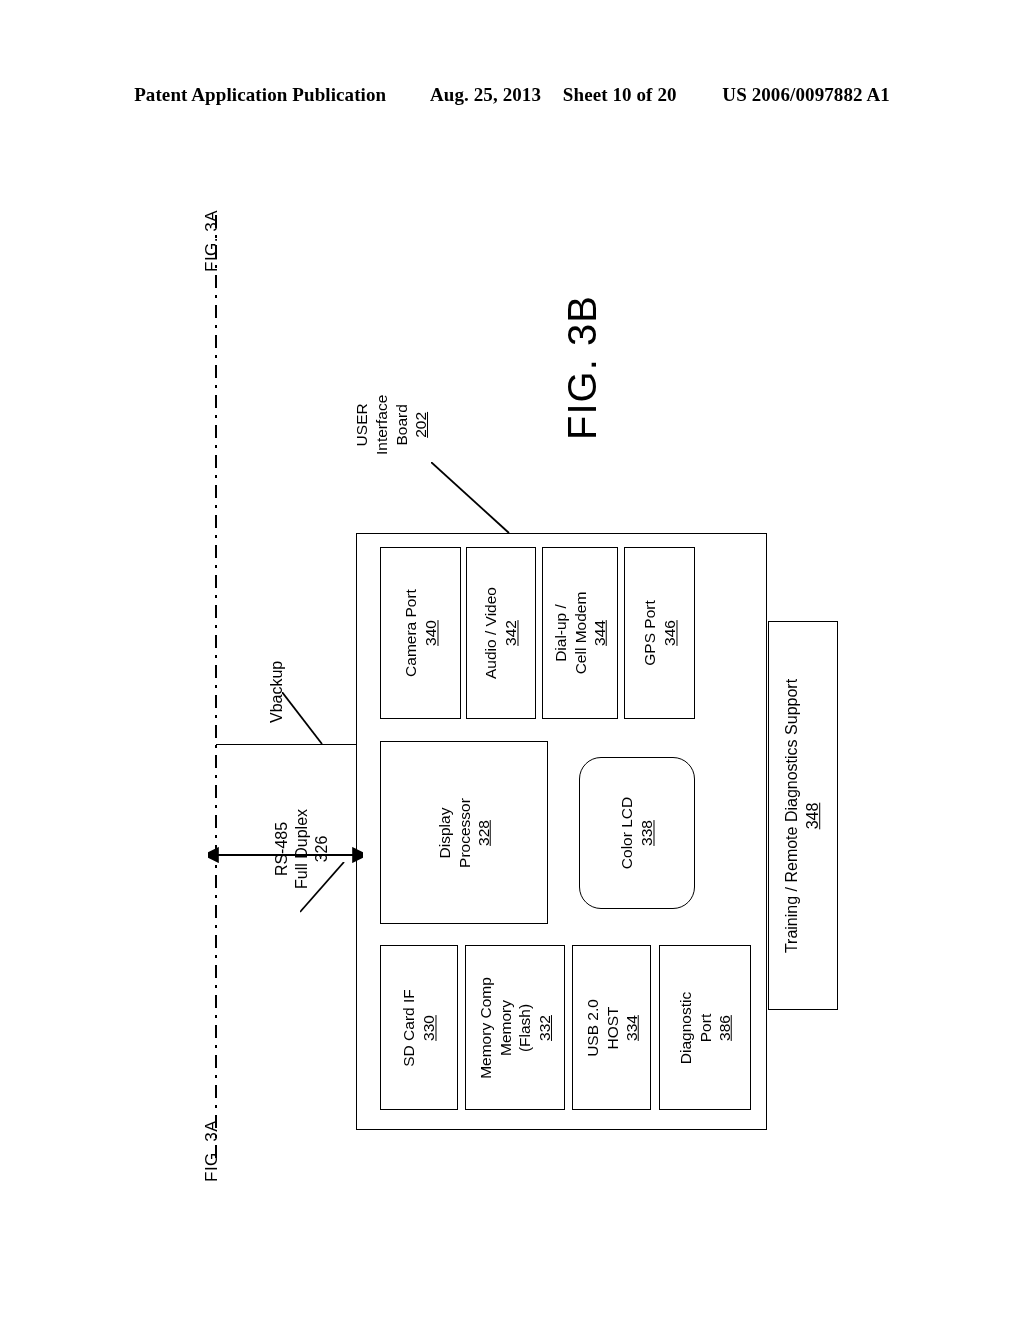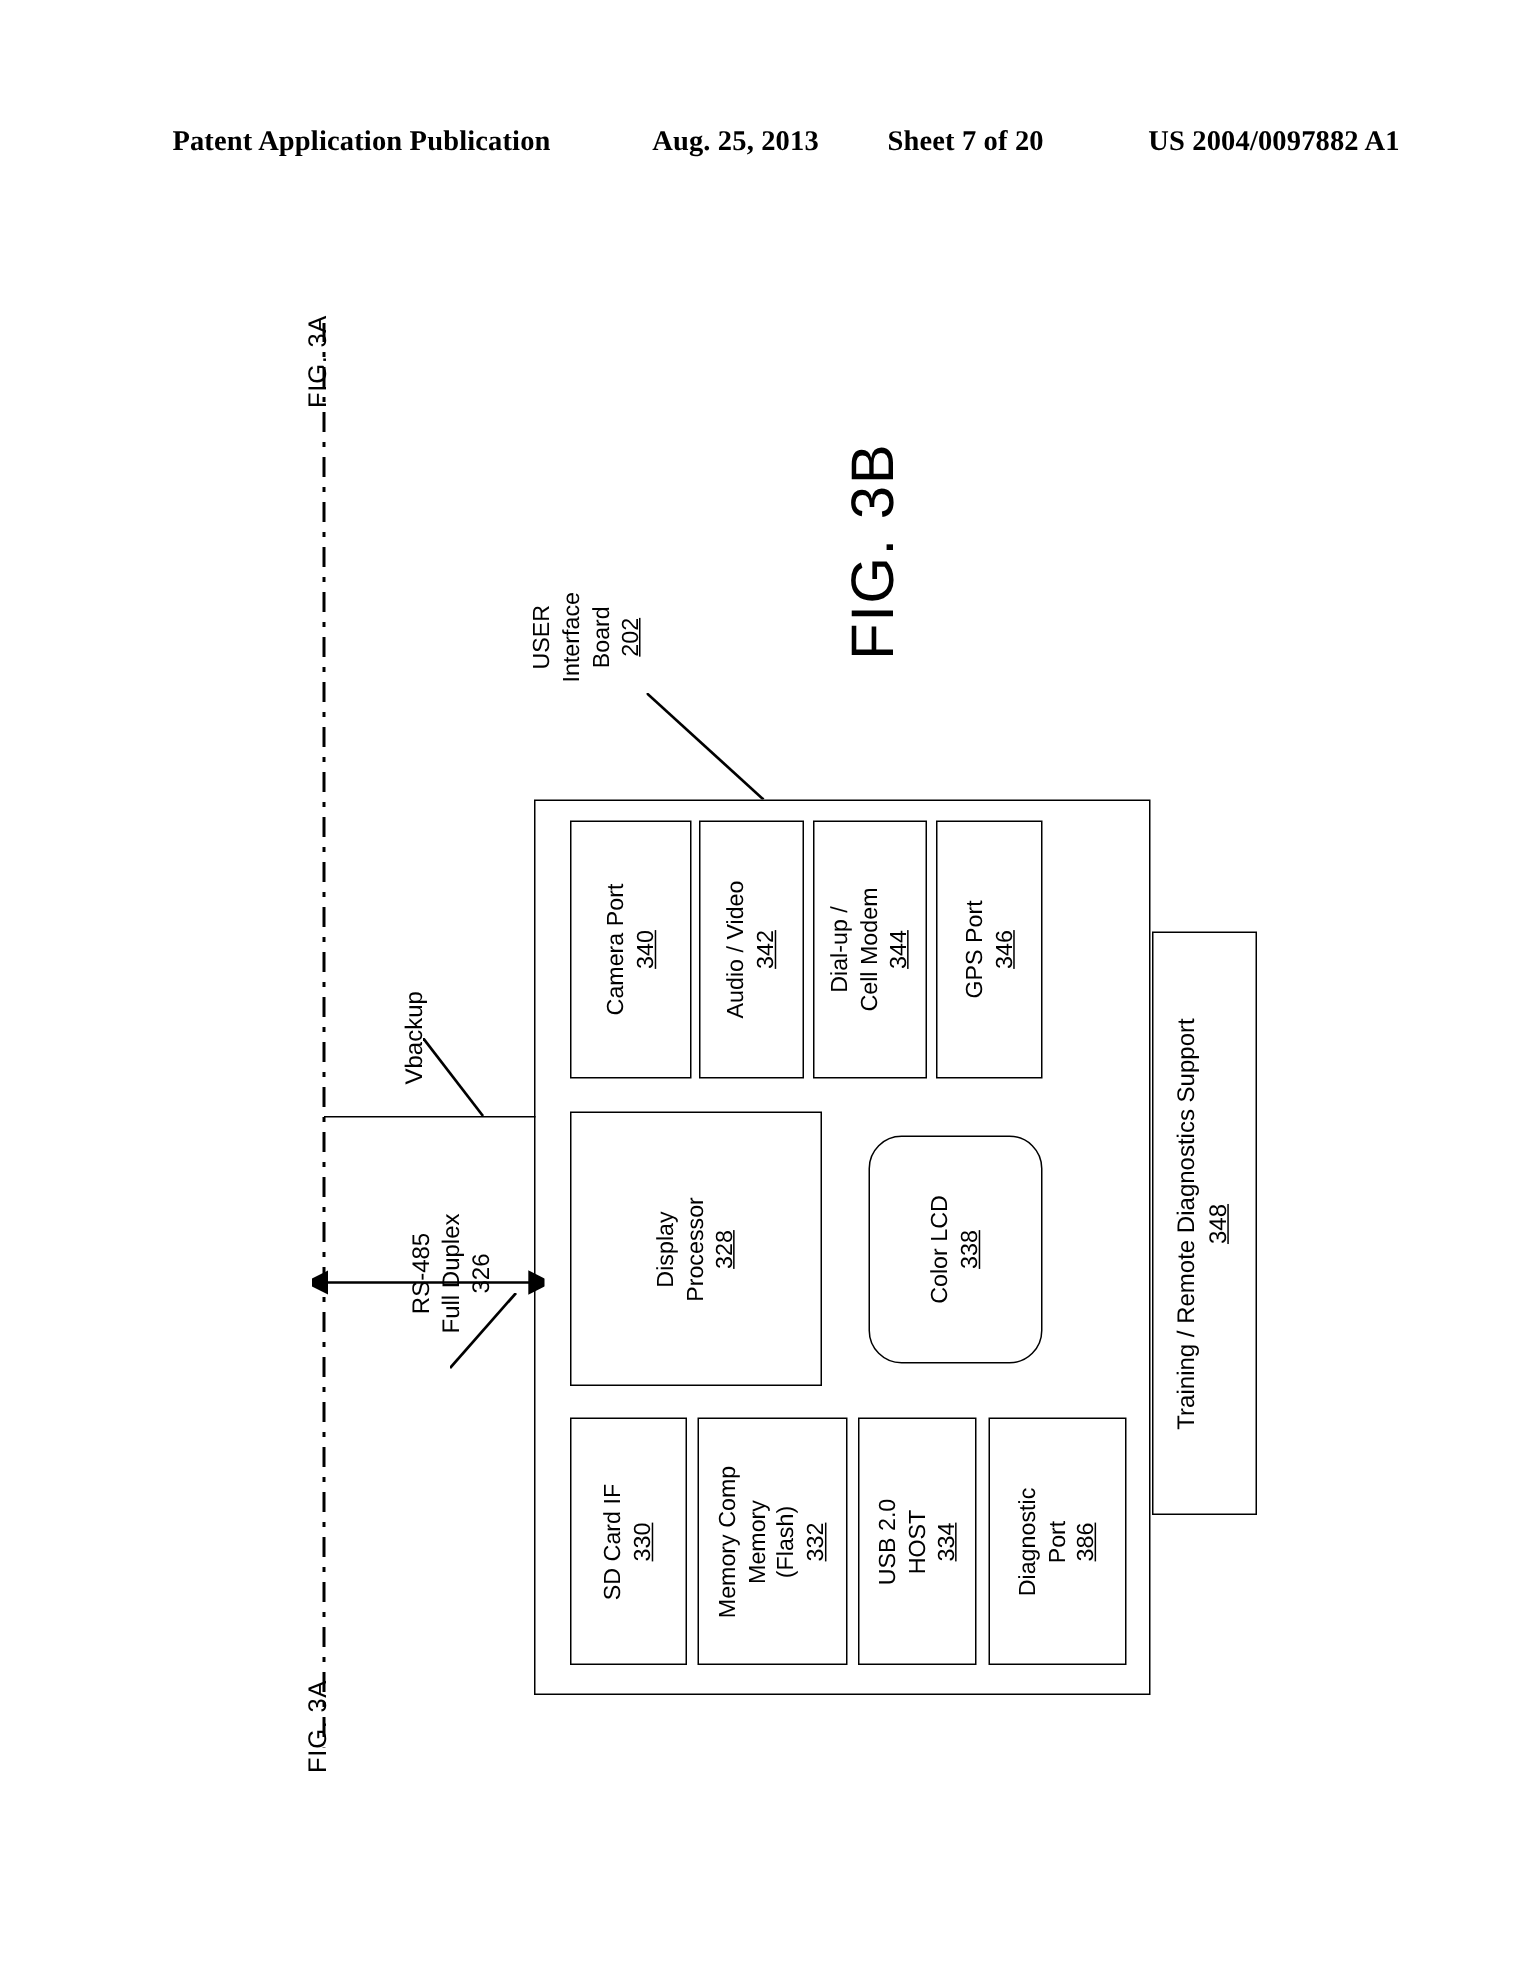--- a/index.html
+++ b/index.html
@@ -22,21 +22,21 @@
     top: 84px;
     left: 0;
     width: 1024px;
     text-align: center;
     font-family: "Liberation Serif", serif;
     font-weight: bold;
     font-size: 19px;
     white-space: nowrap;
     letter-spacing: 0.1px;
   }
-  #patent-header .seg { display: inline-block; margin-left: 24px; }
+  #patent-header .seg { display: inline-block; }
   #patent-header .gap-lg { display: inline-block; width: 34px; }
   #patent-header .gap-md { display: inline-block; width: 12px; }
   #patent-header .gap-xl { display: inline-block; width: 36px; }
 
   
   .rot {
     position: absolute;
     transform-origin: 0 0;
     transform: rotate(-90deg);
     white-space: nowrap;
@@ -215,23 +215,23 @@
   }
 </style>
 </head>
 <body>
 
 <div id="patent-header">
   <span class="seg">Patent Application Publication</span>
   <span class="gap-lg"></span>
   <span class="seg">Aug. 25, 2013</span>
   <span class="gap-md"></span>
-  <span class="seg">Sheet 7 of 20</span>
+  <span class="seg">Sheet 10 of 20</span>
   <span class="gap-xl"></span>
-  <span class="seg">US 2004/0097882 A1</span>
+  <span class="seg">US 2006/0097882 A1</span>
 </div>
 
 <div id="section-line"></div>
 
 <div class="rot fig-small" id="fig-3a-top">FIG. 3A</div>
 <div class="rot fig-small" id="fig-3a-bottom">FIG. 3A</div>
 
 <div class="rot" id="fig-3b-title">FIG. 3B</div>
 
 <div class="rot" id="uib-label">

